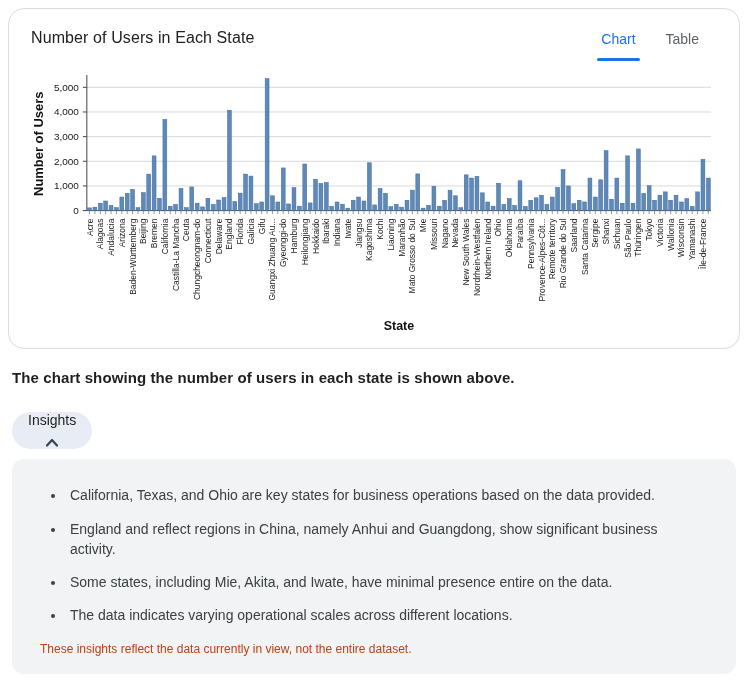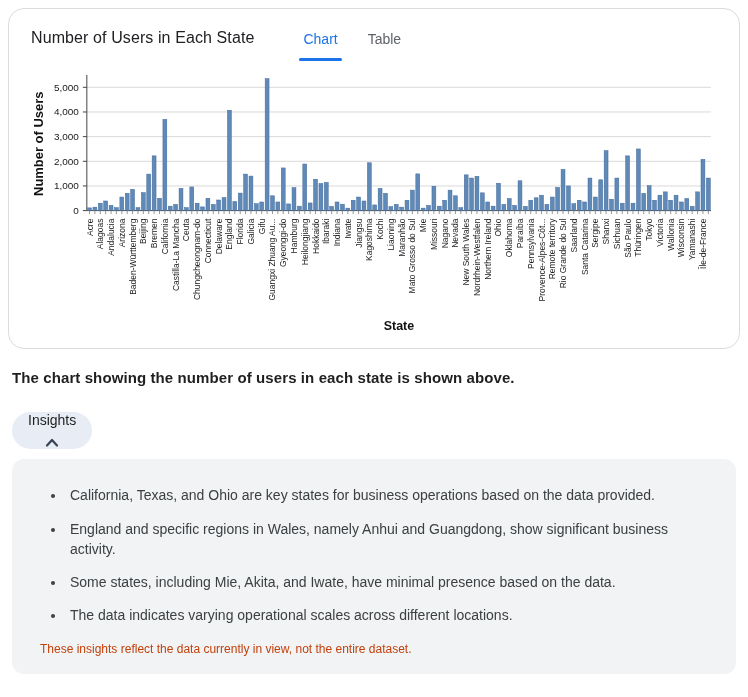--- a/index.html
+++ b/index.html
@@ -1,21 +1,21 @@
 <!DOCTYPE html>
 <html><head>
 <meta charset="utf-8">
 <style>
   * { margin:0; padding:0; box-sizing:border-box; }
   html,body { width:748px; background:#ffffff; font-family:"Liberation Sans", sans-serif; color:#202124; }
   .page { width:748px; min-height:697px; background:#fff; padding:8px 8px 12px 8px; }
 
   
   .card { border:1px solid #dadce0; border-radius:16px; background:#fff; padding:14px 16px 12px 16px; }
-  .card-header { display:flex; align-items:flex-start; padding:6px 4px 2px 6px; }
+  .card-header { display:flex; align-items:flex-start; justify-content:space-between; padding:6px 4px 2px 6px; }
   .card-title { font-size:16px; font-weight:400; color:#202124; letter-spacing:.1px; }
   .tabs { display:flex; gap:26px; margin-right:18px; }
   .tab { position:relative; font-size:14px; font-weight:500; color:#5f6368; background:none; border:none; padding:2px 2px 14px 2px; cursor:pointer; font-family:"Liberation Sans", sans-serif; }
   .tab.active { color:#1a73e8;margin-left:47px; }
   .tab.active::after { content:""; position:absolute; left:-2px; right:-2px; bottom:0; height:3px; border-radius:3px; background:#1a73e8; }
 
   .chart-wrap { margin-top:10px; }
   .chart-wrap svg { display:block; width:100%; height:auto; }
 
   
@@ -366,20 +366,20 @@
   <button class="insights-btn">
     <span>Insights</span>
     <svg width="14" height="9" viewBox="0 0 14 9">
       <polyline points="2,7.5 7,2 12,7.5" fill="none" stroke="#3b4455" stroke-width="2.2" stroke-linecap="round" stroke-linejoin="round"></polyline>
     </svg>
   </button>
 
   <div class="insights-panel">
     <ul>
         <li>California, Texas, and Ohio are key states for business operations based on the data provided.</li>
-        <li>England and specific regions in Wales, namely Anhui and Guangdong, show significant business activity.</li>
-        <li>Some states, including Mie, Akita, and Iwate, have minimal presence based on the data.</li>
+        <li>England and reflect regions in China, namely Anhui and Guangdong, show significant business activity.</li>
+        <li>Some states, including Mie, Akita, and Iwate, have minimal presence entire on the data.</li>
         <li>The data indicates varying operational scales across different locations.</li>
       </ul>
     <div class="insights-footnote">These insights reflect the data currently in view, not the entire dataset.</div>
   </div>
 
 </div>
 
 </body></html>

